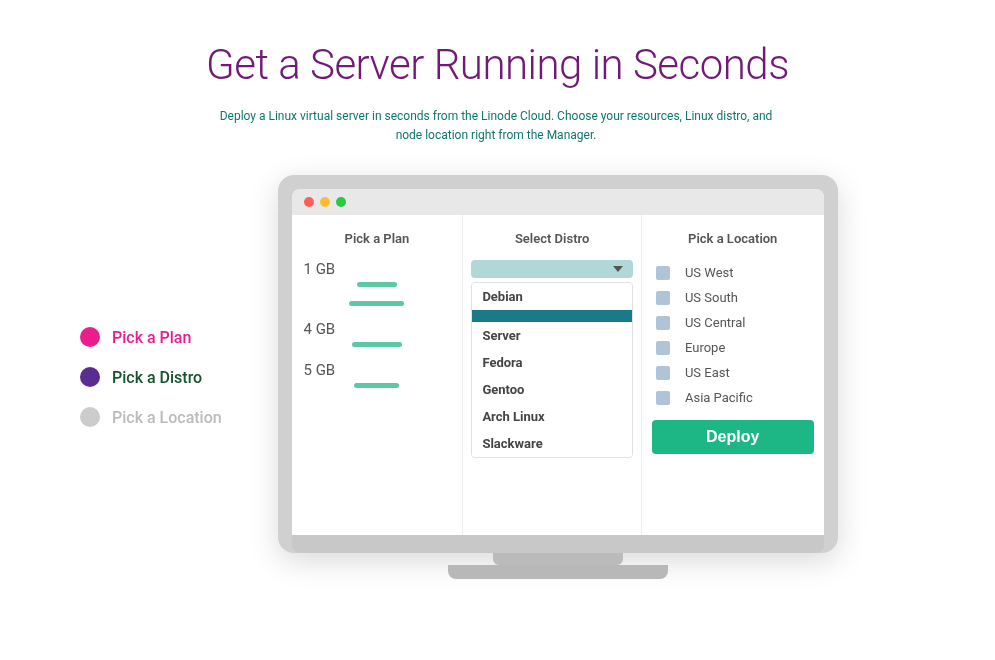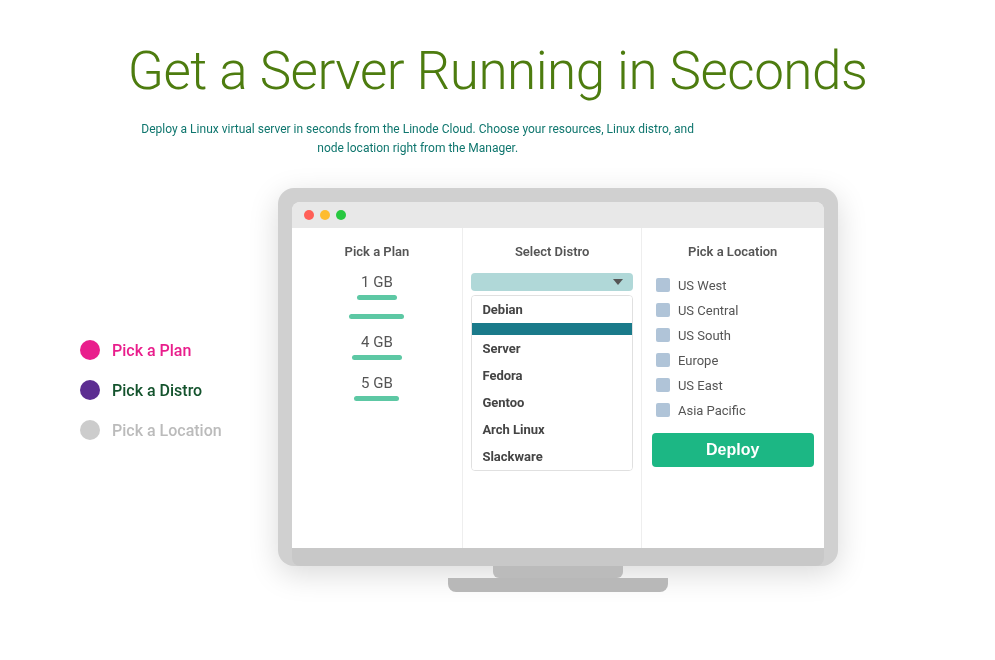--- a/index.html
+++ b/index.html
@@ -14,23 +14,23 @@
       padding: 40px 20px 20px;
       color: #333;
     }
 
     .header {
       text-align: center;
       margin-bottom: 30px;
     }
 
     .header h1 {
-      font-size: 53px;
+      font-size: 42px;
       font-weight: 300;
-      color: #4d7c0f;
+      color: #701a75;
       margin-bottom: 18px;
       letter-spacing: -0.5px;
     }
 
     .header p {
       color: #0f766e;
       font-size: 12px;
       line-height: 1.6;
       max-width: 580px;
     }
@@ -137,21 +137,20 @@
 
     .col-header {
       text-align: center;
       font-size: 13px;
       font-weight: 600;
       color: #555;
       margin-bottom: 14px;
     }
 
     .plan-item {
-      text-align: center;
       margin-bottom: 14px;
     }
 
     .plan-label {
       font-size: 15px;
       color: #555;
       margin-bottom: 4px;
     }
 
     .plan-bar {
@@ -212,22 +211,22 @@
     }
 
     
     .location-col {
       flex: 1.1;
       padding: 16px 10px;
     }
 
     .location-item {
       display: flex;
-      align-items: flex-start;
-      gap: 8px;
+      align-items: flex-end;
+      gap: 15px;
       padding: 5px 4px;
       font-size: 13px;
       color: #555;
       cursor: pointer;
     }
 
     .loc-icon {
       width: 14px;
       height: 14px;
       background: #b0c4d8;
@@ -344,25 +343,25 @@
           </div>
 
           <div class="location-col">
             <div class="col-header">Pick a Location</div>
             <div class="location-item">
               <div class="loc-icon"></div>
               <span>US West</span>
             </div>
             <div class="location-item">
               <div class="loc-icon"></div>
+              <span>US South</span>
+            </div>
+            <div class="location-item">
+              <div class="loc-icon"></div>
               <span>US Central</span>
-            </div>
-            <div class="location-item">
-              <div class="loc-icon"></div>
-              <span>US South</span>
             </div>
             <div class="location-item">
               <div class="loc-icon"></div>
               <span>Europe</span>
             </div>
             <div class="location-item">
               <div class="loc-icon"></div>
               <span>US East</span>
             </div>
             <div class="location-item">

